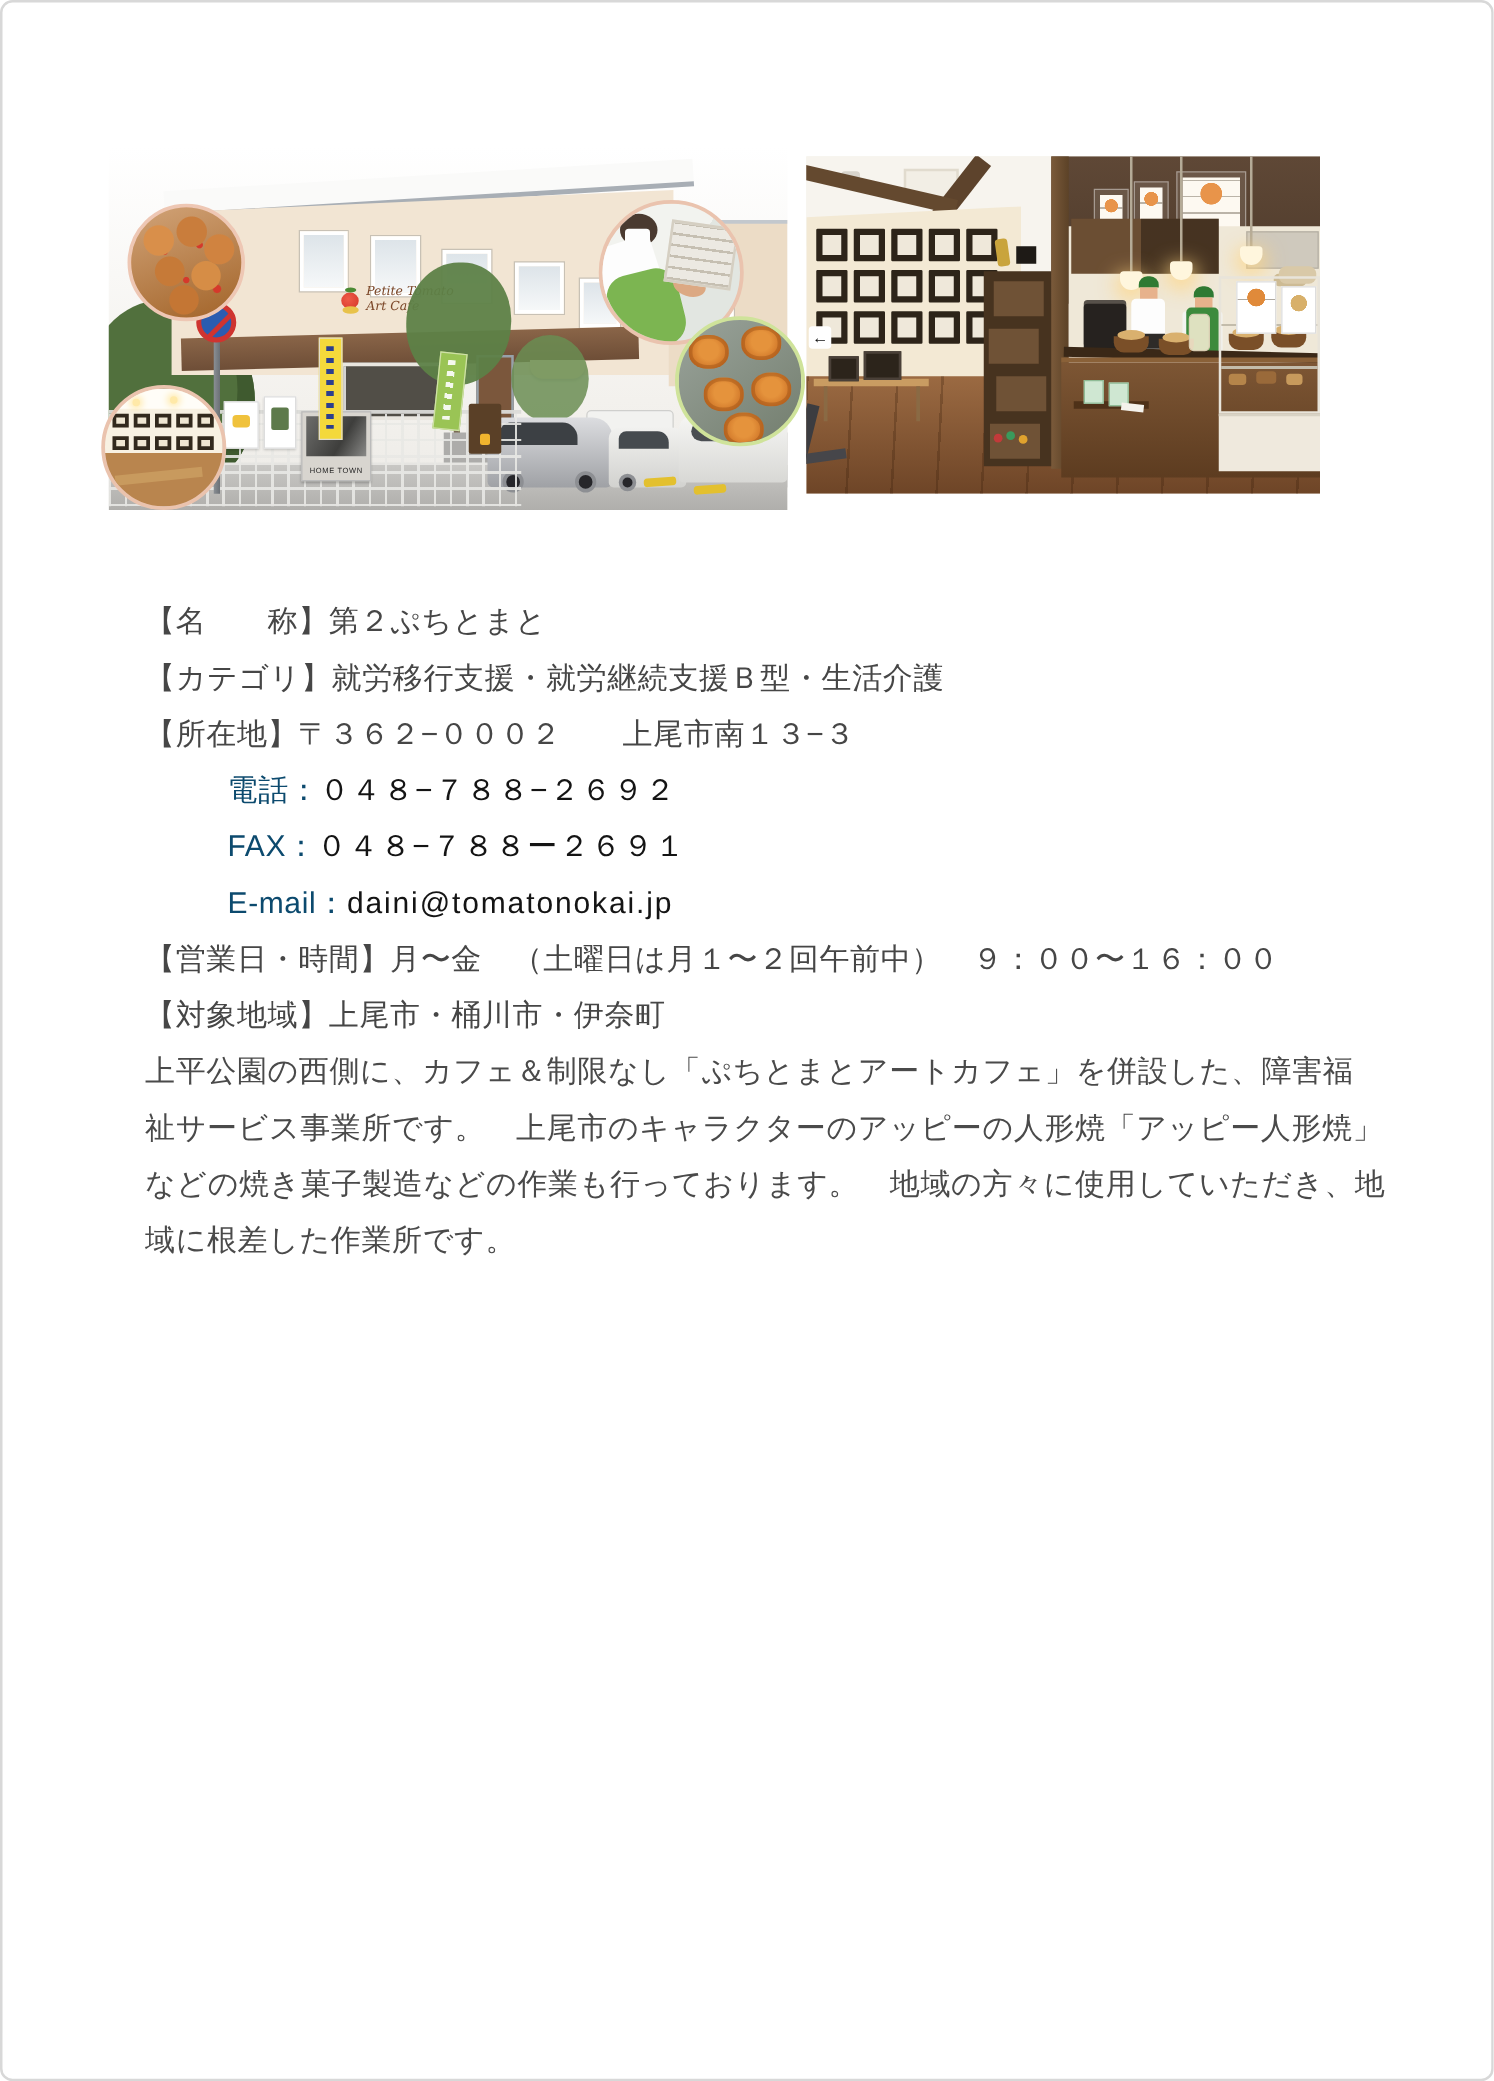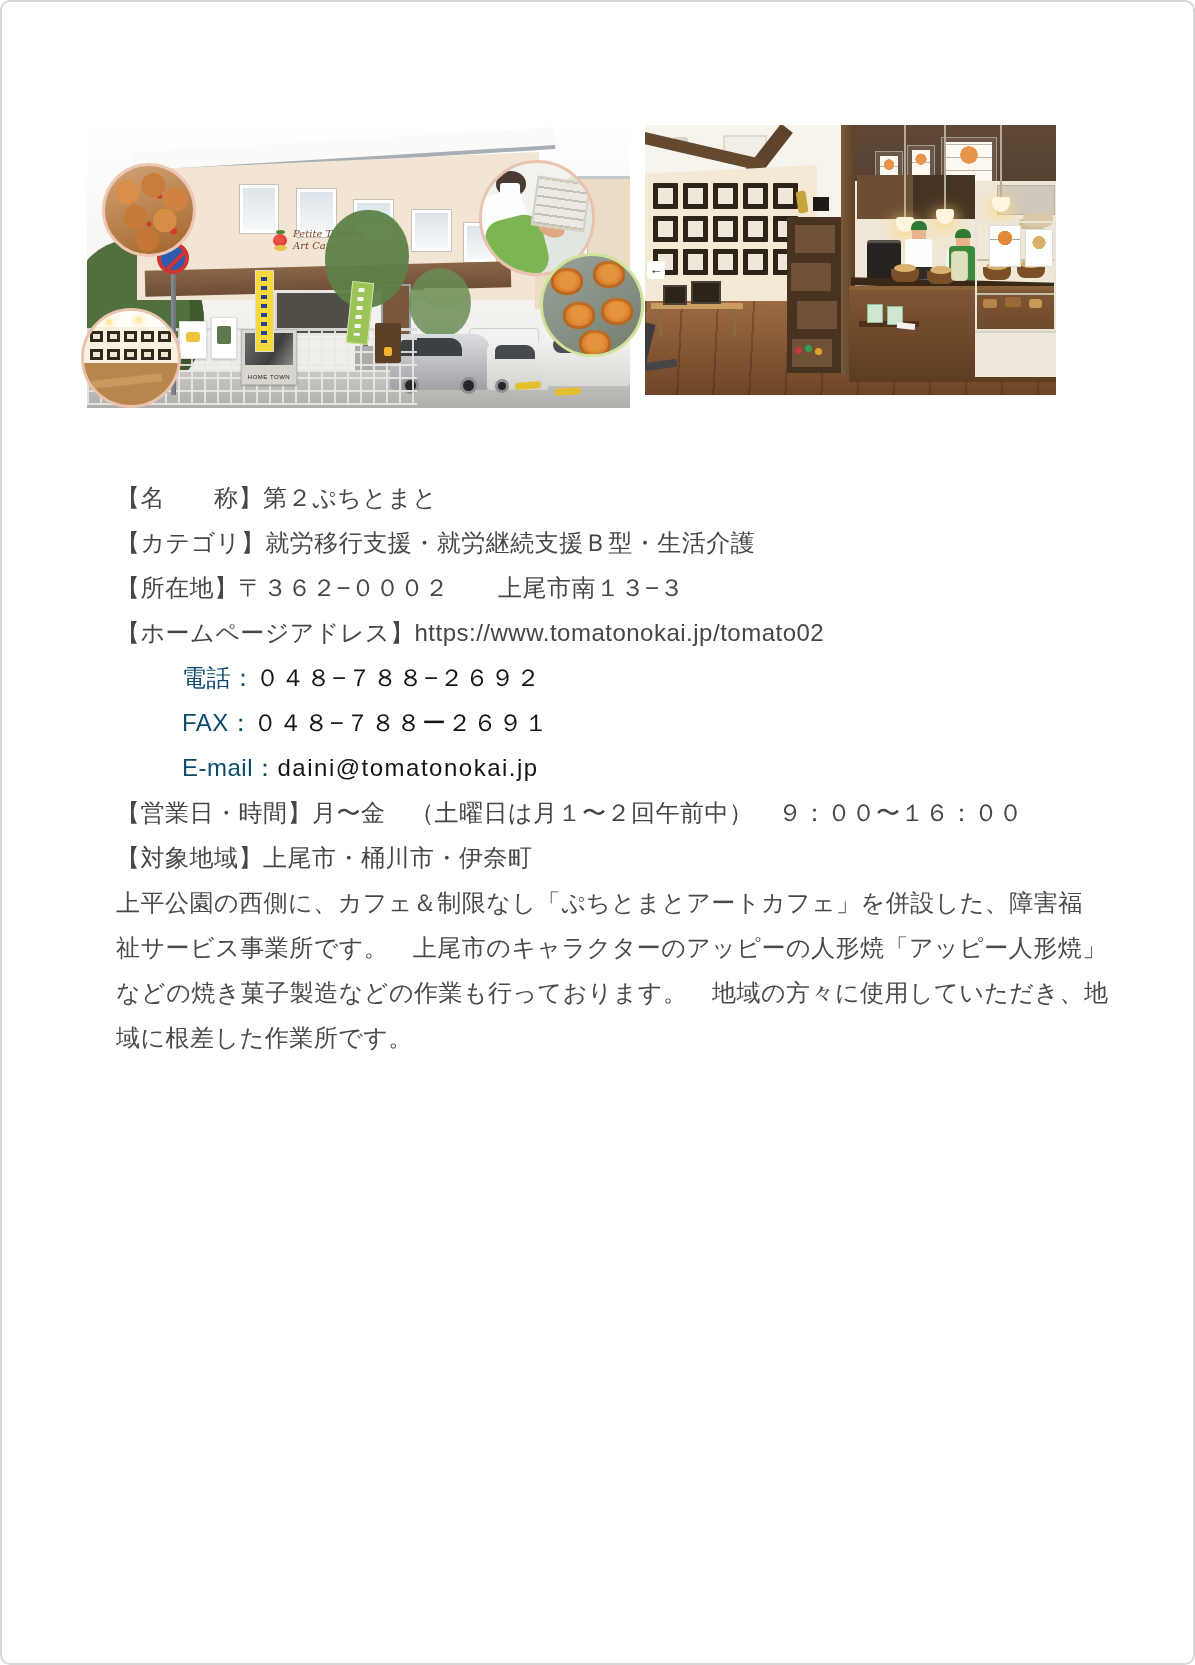--- a/index.html
+++ b/index.html
@@ -420,21 +420,20 @@
   </div>
 
   <div class="info">
 
     <div class="line"><span class="lab">【名　　称】</span><span class="val">第２ぷちとまと</span></div>
 
     <div class="line"><span class="lab">【カテゴリ】</span><span class="val">就労移行支援・就労継続支援Ｂ型・生活介護</span></div>
 
     <div class="line"><span class="lab">【所在地】</span><span class="val">〒３６２−０００２　　上尾市南１３−３</span></div>
 
-    <div class="line"><span class="lab">【ホームページアドレス】</span><span class="val">https://www.tomatonokai.jp/tomato02</span></div>
 
 
     <div class="line indent"><span class="lab">電話：</span><span class="val">０４８−７８８−２６９２</span></div>
 
     <div class="line indent"><span class="lab">FAX：</span><span class="val">０４８−７８８ー２６９１</span></div>
 
     <div class="line indent"><span class="lab">E-mail：</span><span class="val">daini@tomatonokai.jp</span></div>
 
     <div class="line"><span class="lab">【営業日・時間】</span><span class="val">月〜金　（土曜日は月１〜２回午前中）　９：００〜１６：００</span></div>
 

